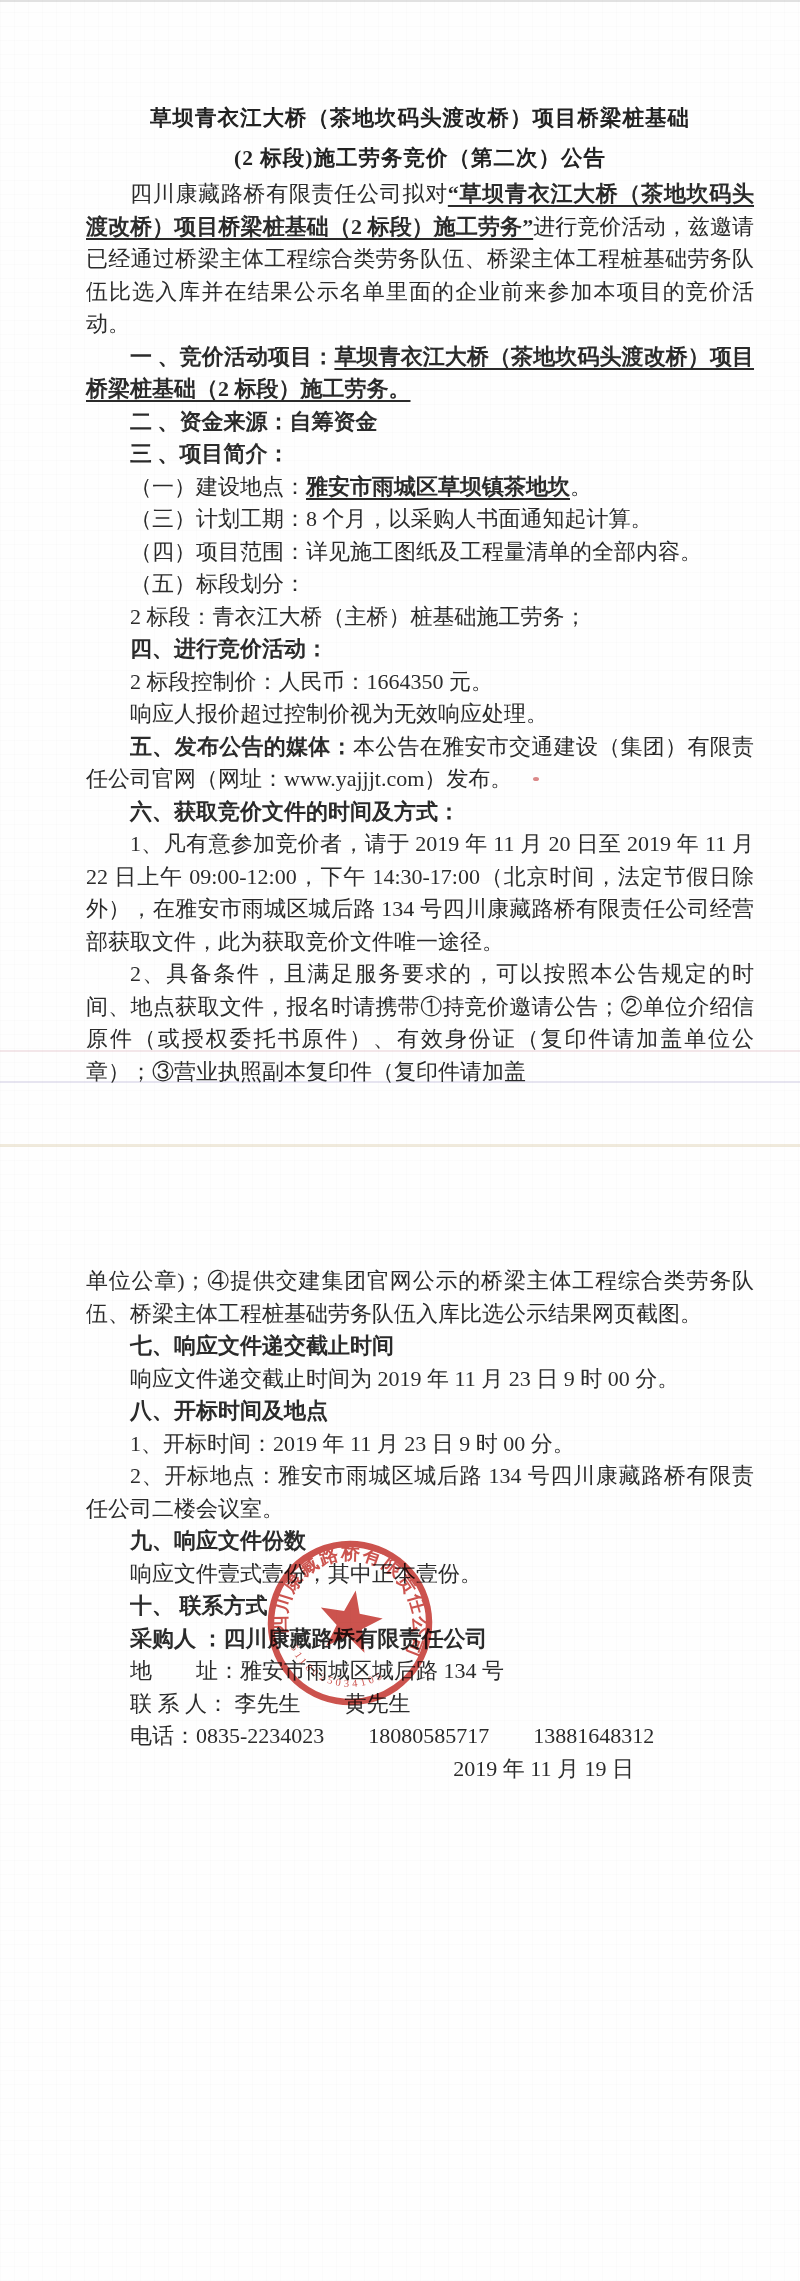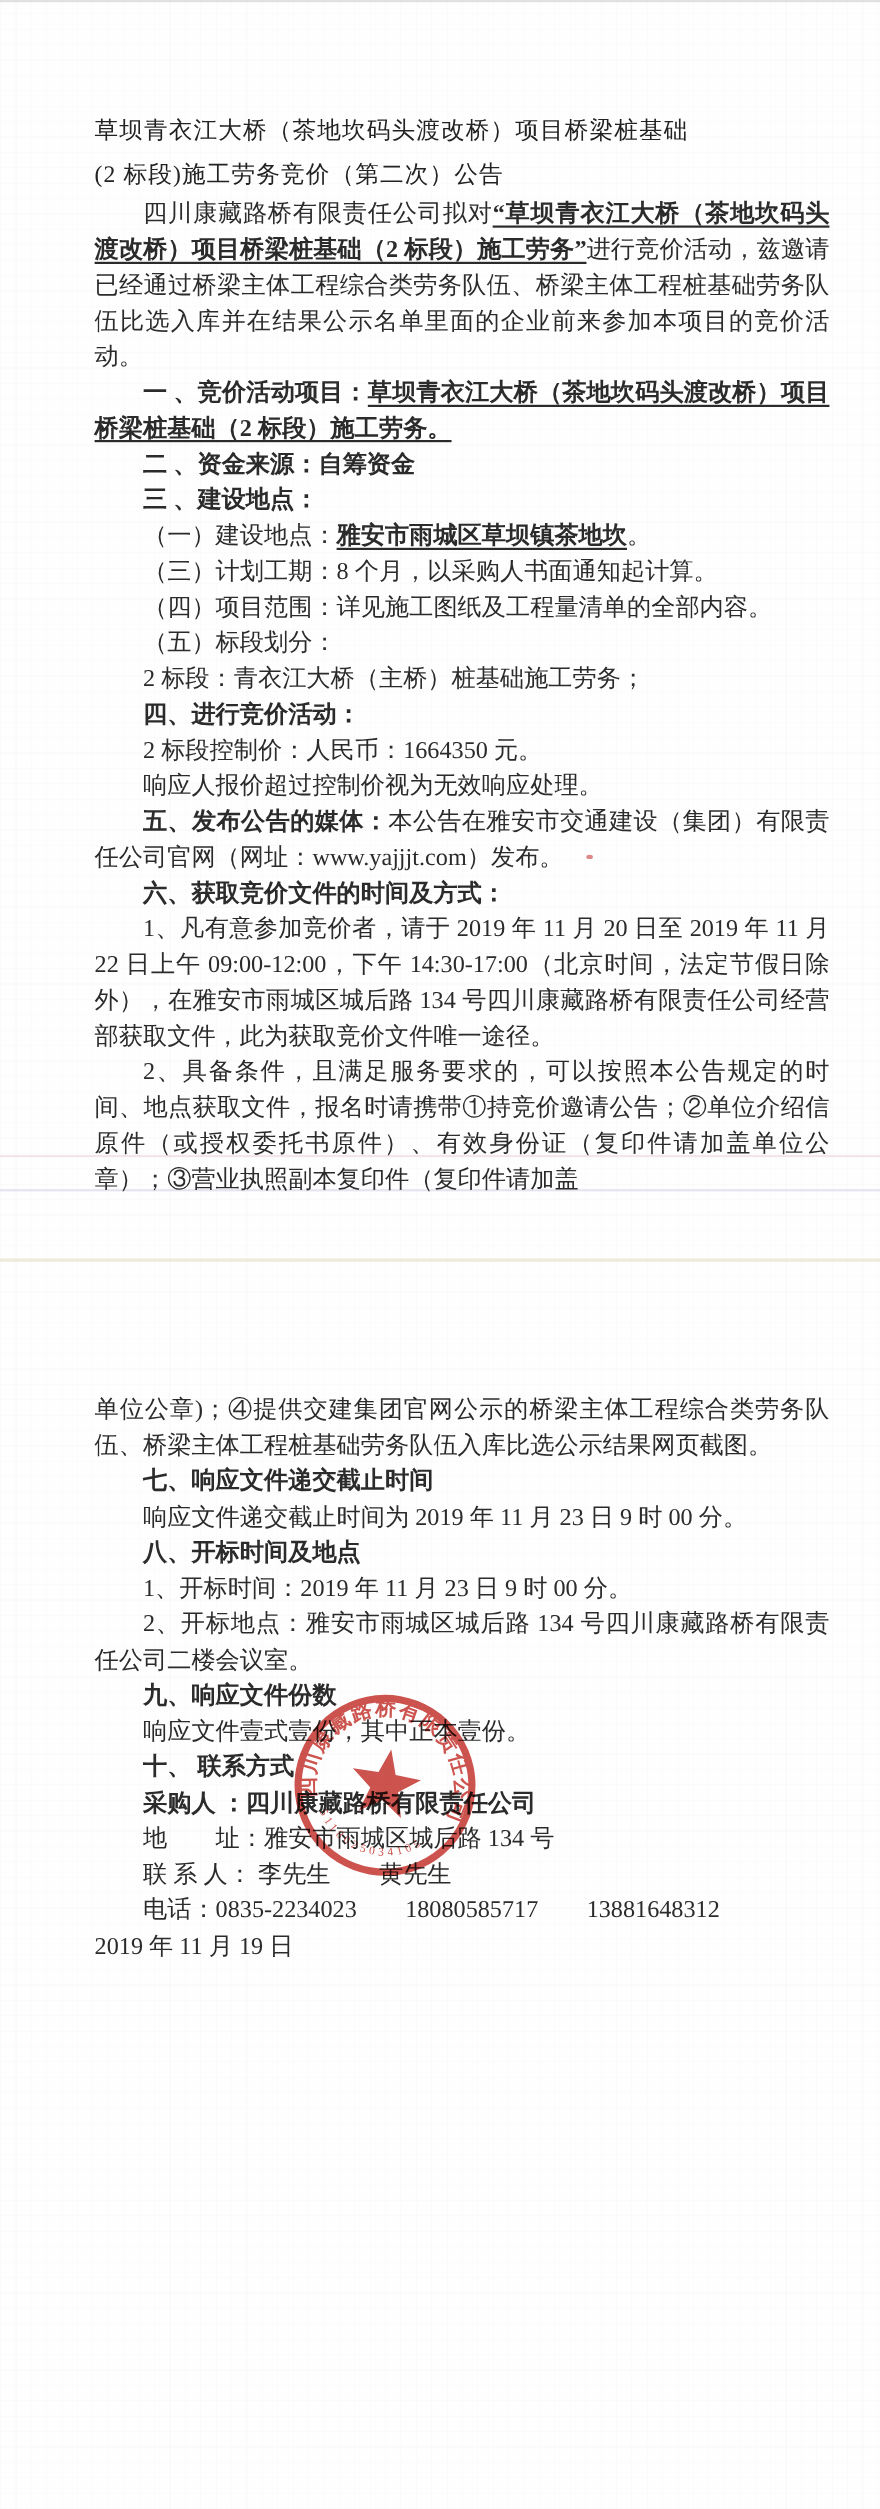--- a/index.html
+++ b/index.html
@@ -27,30 +27,31 @@
   p {
     margin: 0;
     font-size: 22px;
     line-height: 32.5px;
     text-align: justify;
     text-indent: 2em;
   }
   p.noindent { text-indent: 0; }
   .title {
     font-size: 21.5px;
-    font-weight: normal;
+    font-weight: bold;
+    text-align: center;
     text-indent: 0;
     line-height: 40px;
     letter-spacing: 1px;
     color: #222;
   }
   .b  { font-weight: bold; }
   .bu { font-weight: bold; text-decoration: underline; text-underline-offset: 4px; }
   .u  { text-underline-offset: 3px; }
-  .date-line { text-indent: 0; padding-right: 120px; }
+  .date-line { text-align: right; text-indent: 0; padding-right: 120px; }
   .scanline { position: absolute; left: 0; width: 800px; pointer-events: none; }
   .speck { position: absolute; border-radius: 50%; pointer-events: none; }
   #stamp {
     position: absolute;
     left: 264px; top: 1537px;
     width: 172px; height: 172px;
     transform: rotate(10deg);
     opacity: 0.9;
     mix-blend-mode: multiply;
     pointer-events: none;
@@ -67,21 +68,21 @@
 
 <div class="page" id="page1">
   <p class="title">草坝青衣江大桥（茶地坎码头渡改桥）项目桥梁桩基础</p>
   <p class="title">(2 标段)施工劳务竞价（第二次）公告</p>
 
   <p><span>四川康藏路桥有限责任公司拟对</span><span class="bu">“草坝青衣江大桥（茶地坎码头渡改桥）项目桥梁桩基础（2 标段）施工劳务”</span><span>进行竞价活动，兹邀请已经通过桥梁主体工程综合类劳务队伍、桥梁主体工程桩基础劳务队伍比选入库并在结果公示名单里面的企业前来参加本项目的竞价活动。</span></p>
 
   <p><span class="b">一 、竞价活动项目：</span><span class="bu">草坝青衣江大桥（茶地坎码头渡改桥）项目桥梁桩基础（2 标段）施工劳务。</span></p>
 
   <p class="b">二 、资金来源：自筹资金</p>
-  <p class="b">三 、建设地点：</p>
+  <p class="b">三 、项目简介：</p>
 
   <p><span>（一）建设地点：</span><span class="bu">雅安市雨城区草坝镇茶地坎</span><span>。</span></p>
 
   <p>（三）计划工期：8 个月，以采购人书面通知起计算。</p>
   <p>（四）项目范围：详见施工图纸及工程量清单的全部内容。</p>
   <p>（五）标段划分：</p>
   <p>2 标段：青衣江大桥（主桥）桩基础施工劳务；</p>
 
   <p class="b">四、进行竞价活动：</p>
   <p>2 标段控制价：人民币：1664350 元。</p>

